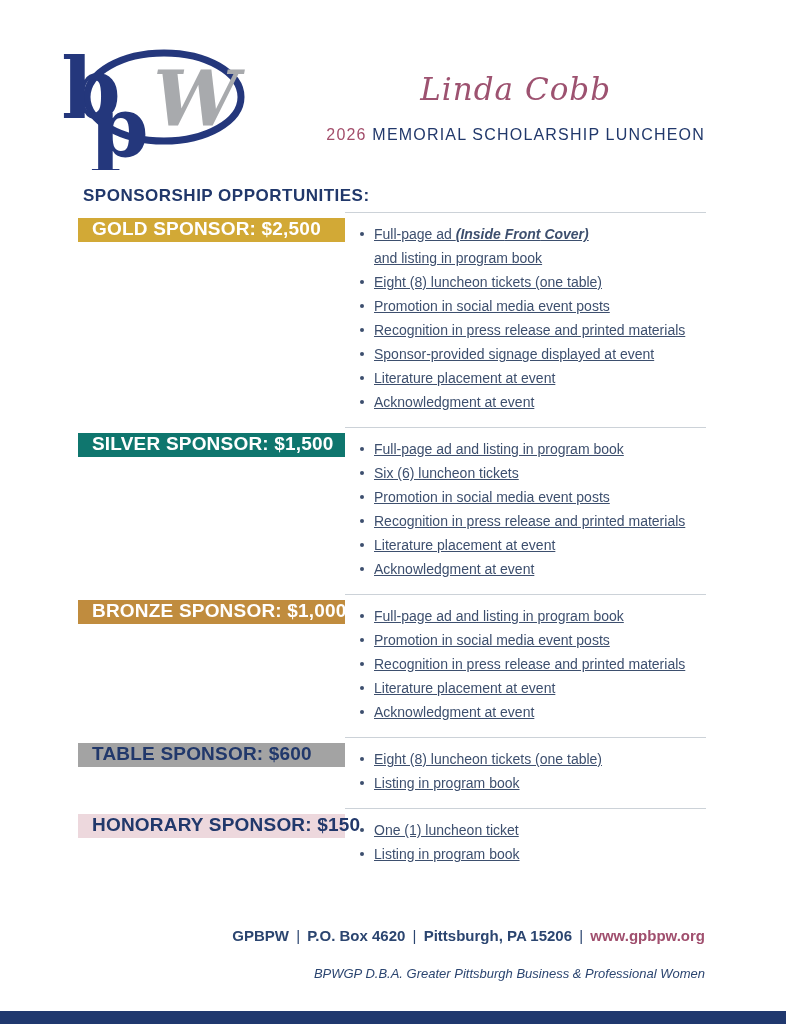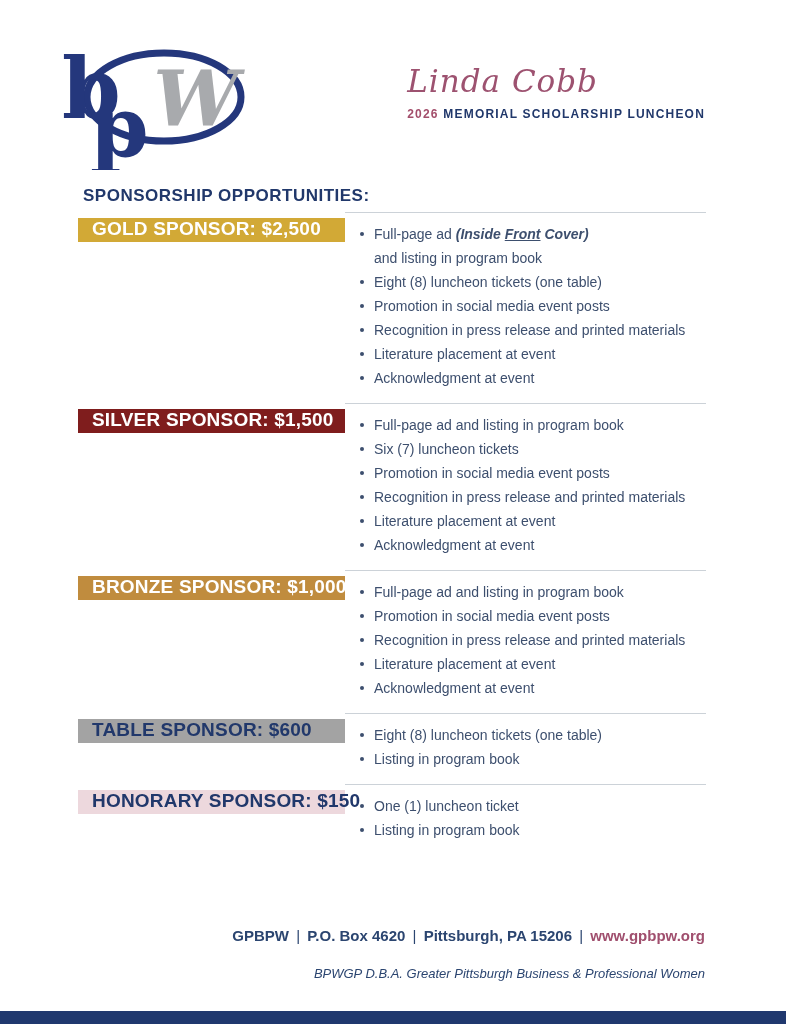--- a/index.html
+++ b/index.html
@@ -12,35 +12,35 @@
     overflow: hidden;
     font-family: "Liberation Sans", sans-serif;
     color: #21386b;
   }
 
   
   .logo { position: absolute; left: 56px; top: 40px; }
   .header-right {
     position: absolute;
     right: 81px;
-    top: 64px;
-    text-align: left;
+    top: 72px;
+    text-align: center;
   }
   .script-name {
     font-family: "DejaVu Serif", serif;
     font-style: italic;
     font-size: 31px;
     letter-spacing: 1px;
     color: #9d5270;
     line-height: 1.1;
   }
   .event-line {
-    margin-top: 9px;
-    font-size: 12px;
-    font-weight: bold;
+    margin-top: 20px;
+    font-size: 16px;
+    font-weight: normal;
     letter-spacing: 1.2px;
     color: #21386b;
     white-space: nowrap;
   }
   .event-year { color: #a34e6b; }
 
   
   .page-heading {
     position: absolute;
     left: 83px;
@@ -60,37 +60,38 @@
     box-sizing: border-box;
     display: flex;
     align-items: flex-start;
     padding-left: 14px;
     font-size: 19px;
     font-weight: bold;
     letter-spacing: 0.2px;
     white-space: nowrap;
   }
   .tier-bar.gold     { background: #d2a936; color: #ffffff; }
-  .tier-bar.silver   { background: #7f1d1d; color: #ffffff; }
+  .tier-bar.silver   { background: #0f766e; color: #ffffff; }
   .tier-bar.bronze   { background: #c08c3e; color: #ffffff; }
   .tier-bar.table    { background: #a3a3a3; color: #21386b; }
   .tier-bar.honorary { background: #edd8dd; color: #21386b; }
 
   .tier-benefits {
     border-top: 1px solid #ccd2d8;
     padding: 9px 0 13px 0;
   }
   .benefit-list { list-style: none; margin: 0; padding: 0; }
   .benefit {
     position: relative;
     padding-left: 29px;
     font-size: 14px;
     line-height: 24px;
     color: #3d4f6e;
     white-space: nowrap;
+    text-decoration: underline;
   }
   .benefit::before {
     content: "";
     position: absolute;
     left: 15px;
     top: 10px;
     width: 4px;
     height: 4px;
     border-radius: 50%;
     background: #3d4f6e;
@@ -154,36 +155,37 @@
         <div class="tier-bar gold">
           <span>GOLD SPONSOR: $2,500</span>
         </div>
       </div>
       <div class="tier-benefits">
         <ul class="benefit-list">
           <li class="benefit"><span>Full-page ad </span><span class="bi">(Inside </span><span class="bi u">Front</span><span class="bi"> Cover)</span><br><span>and listing in program book</span></li>
           <li class="benefit">Eight (8) luncheon tickets (one table)</li>
           <li class="benefit">Promotion in social media event posts</li>
           <li class="benefit">Recognition in press release and printed materials</li>
+          <li class="benefit">Sponsor-provided signage displayed at event</li>
           <li class="benefit">Literature placement at event</li>
           <li class="benefit">Acknowledgment at event</li>
         </ul>
       </div>
     </section>
 
     <section class="tier">
       <div class="bar-col">
         <div class="tier-bar silver">
           <span>SILVER SPONSOR: $1,500</span>
         </div>
       </div>
       <div class="tier-benefits">
         <ul class="benefit-list">
           <li class="benefit">Full-page ad and listing in program book</li>
-          <li class="benefit">Six (7) luncheon tickets</li>
+          <li class="benefit">Six (6) luncheon tickets</li>
           <li class="benefit">Promotion in social media event posts</li>
           <li class="benefit">Recognition in press release and printed materials</li>
           <li class="benefit">Literature placement at event</li>
           <li class="benefit">Acknowledgment at event</li>
         </ul>
       </div>
     </section>
 
     <section class="tier">
       <div class="bar-col">

